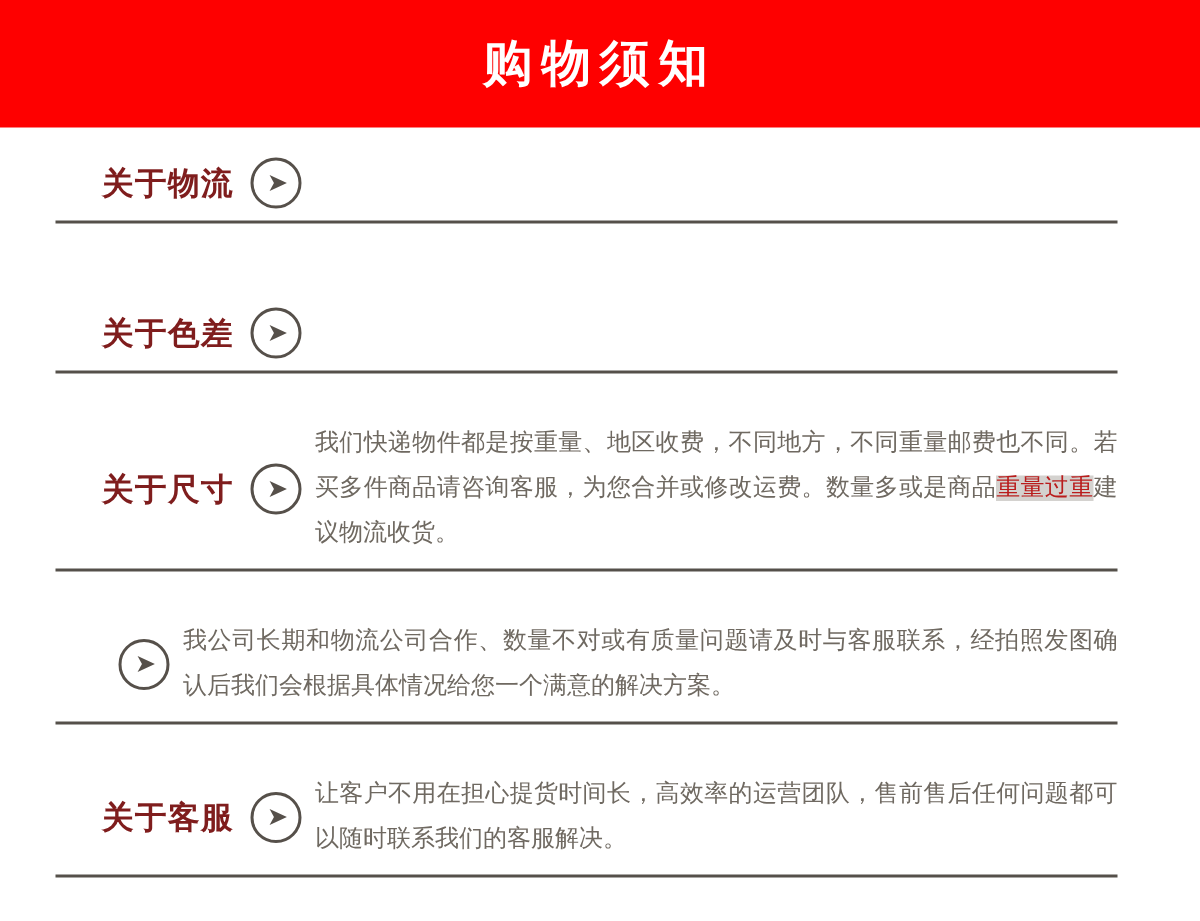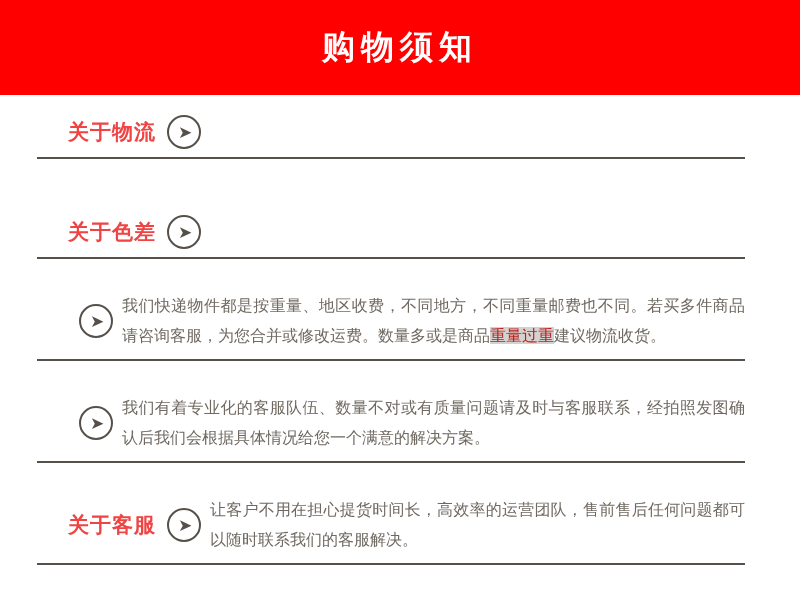--- a/index.html
+++ b/index.html
@@ -4,21 +4,21 @@
 <style>
   html, body { margin: 0; padding: 0; }
   body {
     width: 800px;
     height: 614px;
     background: #ffffff;
     font-family: "Liberation Sans", sans-serif;
     overflow: hidden;
   }
   .banner {
-    height: 95px;
+    height: 85px;
     background: #fe0000;
     display: flex;
     align-items: center;
     justify-content: center;
   }
   .banner h1 {
     margin: 0;
     color: #ffffff;
     font-size: 33px;
     font-weight: 600;
@@ -34,21 +34,21 @@
   .section.s3, .section.s4, .section.s5 { padding: 32px 0 8px 0; }
   .row-inner {
     display: flex;
     align-items: center;
     padding-left: 31px;
   }
   .row-title {
     margin: 0;
     font-size: 21px;
     font-weight: bold;
-    color: #ef4444;
+    color: #7f1d1d;
     letter-spacing: 1px;
     white-space: nowrap;
     flex: none;
   }
   .circle-icon {
     width: 30px;
     height: 30px;
     border: 2px solid #56504a;
     border-radius: 50%;
     display: flex;
@@ -102,33 +102,34 @@
       <div class="row-inner">
         <h2 class="row-title">关于色差</h2>
         <span class="circle-icon">
           <span class="arrow-glyph">➤</span>
         </span>
       </div>
     </section>
 
     <section class="section s3">
       <div class="row-inner">
+        <h2 class="row-title">关于尺寸</h2>
         <span class="circle-icon">
           <span class="arrow-glyph">➤</span>
         </span>
         <p class="row-text"><span>我们快递物件都是按重量、地区收费，不同地方，不同重量邮费也不同。若买多件商品请咨询客服，为您合并或修改运费。数量多或是商品</span><span class="hl">重量过重</span><span>建议物流收货。</span></p>
       </div>
     </section>
 
     <section class="section s4">
       <div class="row-inner">
         <span class="circle-icon">
           <span class="arrow-glyph">➤</span>
         </span>
-        <p class="row-text">我们有着专业化的客服队伍、数量不对或有质量问题请及时与客服联系，经拍照发图确认后我们会根据具体情况给您一个满意的解决方案。</p>
+        <p class="row-text">我公司长期和物流公司合作、数量不对或有质量问题请及时与客服联系，经拍照发图确认后我们会根据具体情况给您一个满意的解决方案。</p>
       </div>
     </section>
 
     <section class="section s5">
       <div class="row-inner">
         <h2 class="row-title">关于客服</h2>
         <span class="circle-icon">
           <span class="arrow-glyph">➤</span>
         </span>
         <p class="row-text">让客户不用在担心提货时间长，高效率的运营团队，售前售后任何问题都可以随时联系我们的客服解决。</p>

